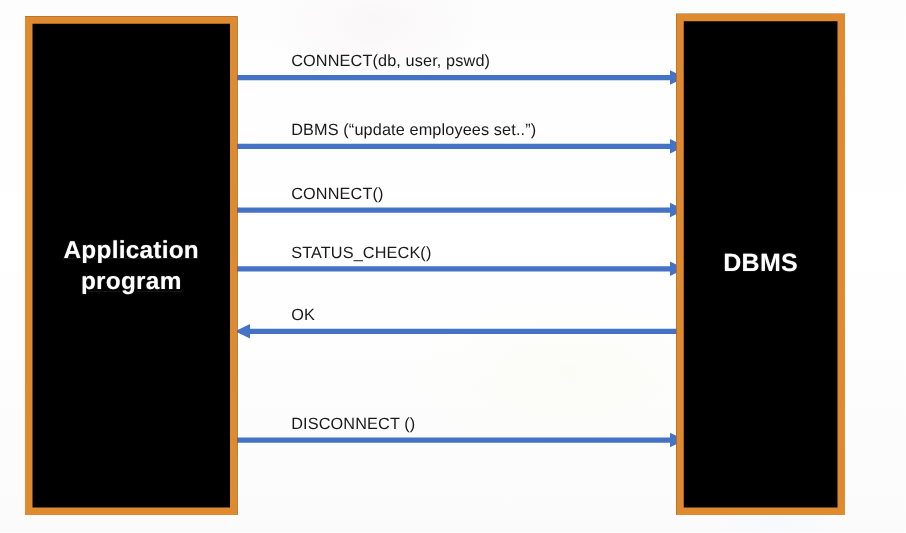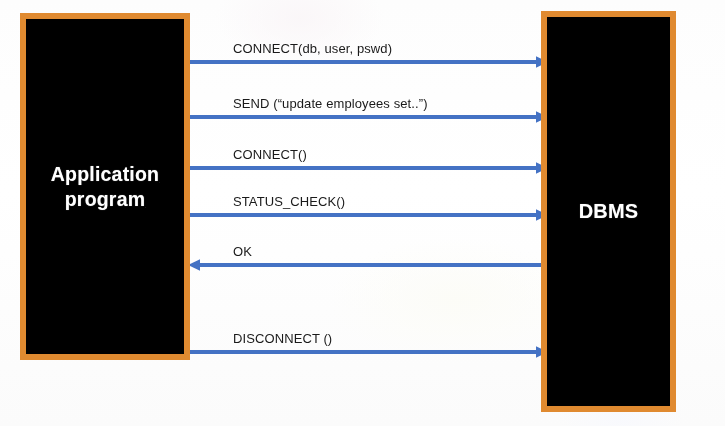--- a/index.html
+++ b/index.html
@@ -43,21 +43,21 @@
     line-height: 1.28;
     letter-spacing: 0.2px;
     text-shadow: 0 0 1px rgba(255,255,255,0.45);
     white-space: pre-line;
   }
 
   #box-app {
     left: 20px;
     top: 13px;
     width: 170px;
-    height: 347px;
+    height: 399px;
     border: 6px solid #E08A30;
     text-decoration: underline;
   }
   #box-app .actor-label { font-size: 19.5px; }
 
   #box-dbms {
     left: 541px;
     top: 11px;
     width: 135px;
     height: 401px;
@@ -109,21 +109,21 @@
     <span class="msg-label">CONNECT(db, user, pswd)</span>
     <span class="msg-arrow">
       <svg viewBox="0 0 360 14" preserveAspectRatio="none">
         <line x1="0" y1="7" x2="351" y2="7" stroke="#4472C4" stroke-width="4.2"></line>
         <polygon points="348,1.2 360,7 348,12.8" fill="#4472C4"></polygon>
       </svg>
     </span>
   </div>
 
   <div class="message" id="msg-1" style="top: 117px;">
-    <span class="msg-label">SEND (“update employees set..”)</span>
+    <span class="msg-label">DBMS (“update employees set..”)</span>
     <span class="msg-arrow">
       <svg viewBox="0 0 360 14" preserveAspectRatio="none">
         <line x1="0" y1="7" x2="351" y2="7" stroke="#4472C4" stroke-width="4.2"></line>
         <polygon points="348,1.2 360,7 348,12.8" fill="#4472C4"></polygon>
       </svg>
     </span>
   </div>
 
   <div class="message" id="msg-2" style="top: 168px;">
     <span class="msg-label">CONNECT()</span>

